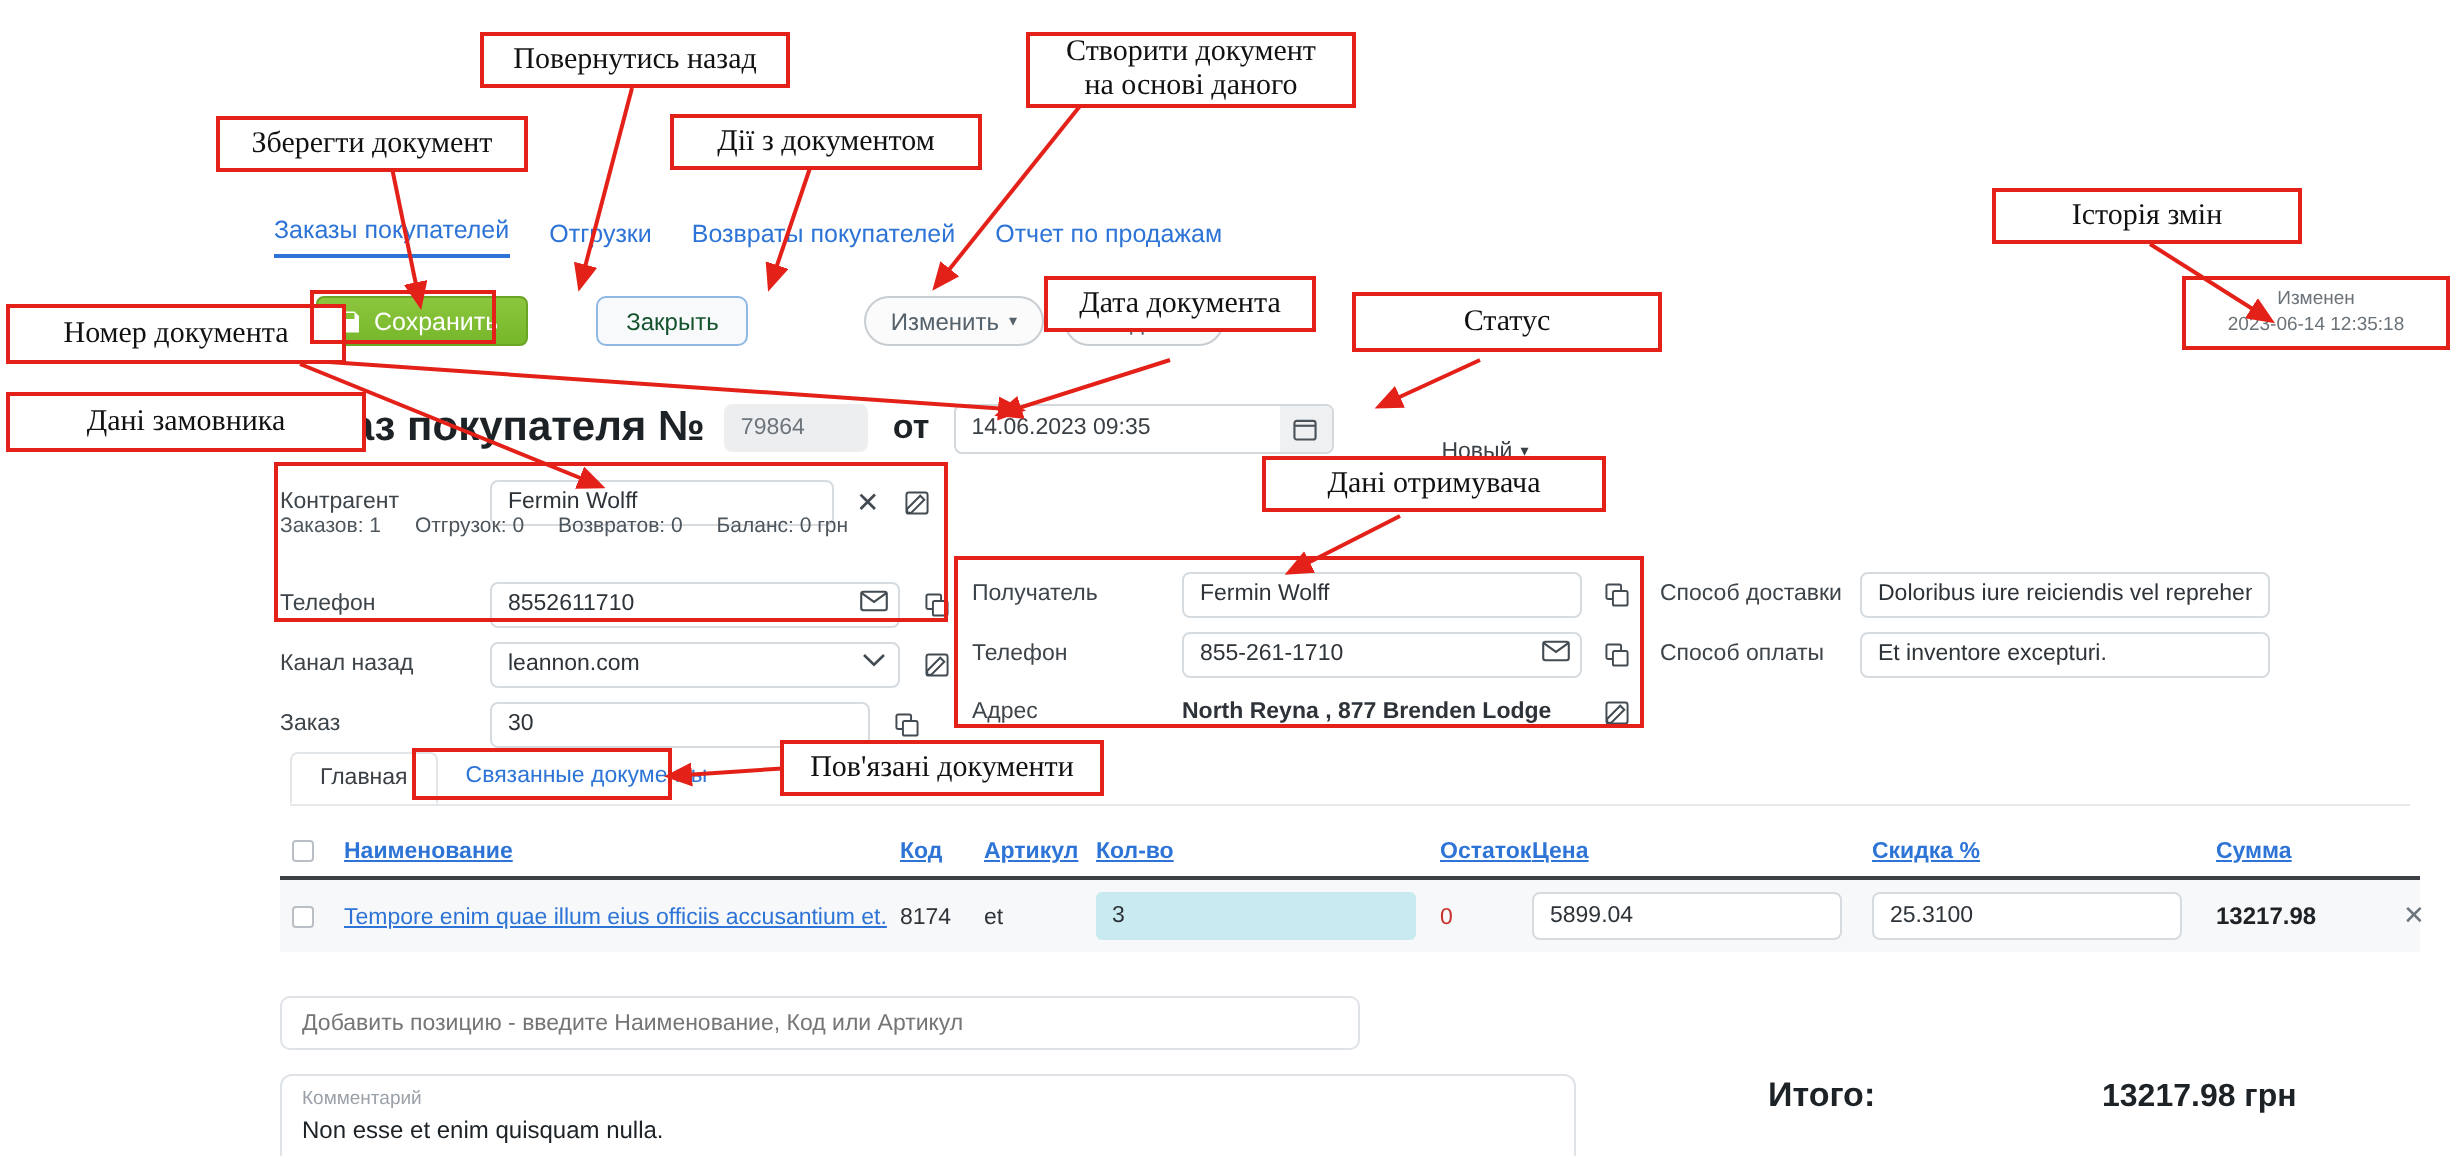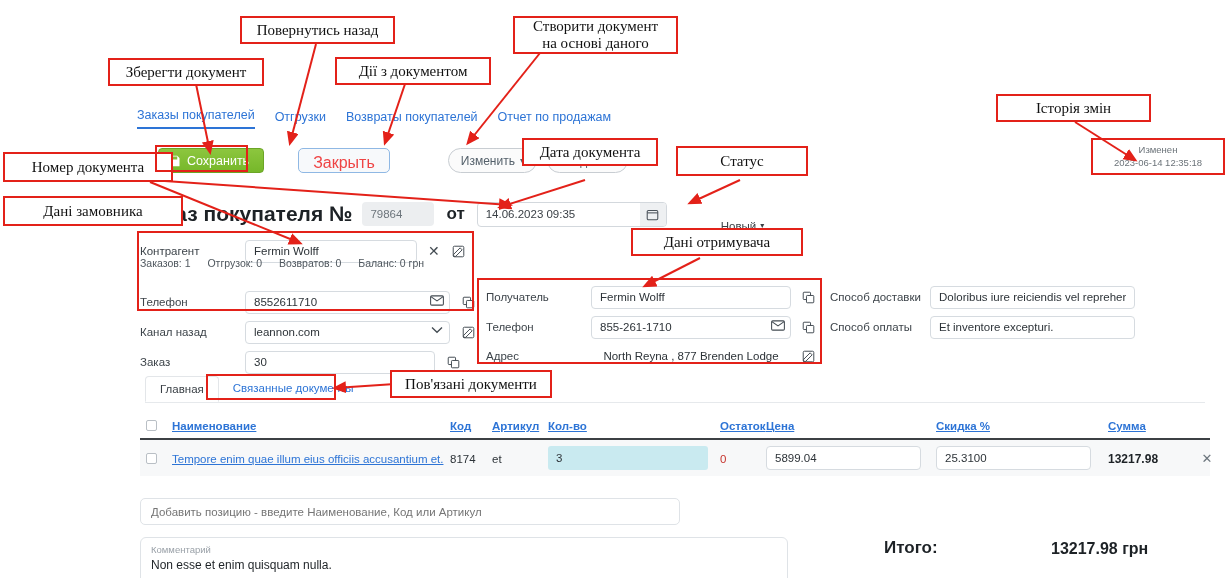--- a/index.html
+++ b/index.html
@@ -22,21 +22,21 @@
   
   .toolbar { position:absolute; left:158px; top:148px; display:flex; align-items:center; gap:10px; }
   .btn-save {
     display:flex; align-items:center; gap:6px;
     background:linear-gradient(180deg,#8cc63e 0%,#76b72a 100%);
     border:1px solid #6ba526; border-radius:4px;
     color:#ffffff; font-size:12.5px; padding:5px 14px 5px 10px; height:25px;
   }
   .btn-close {
     background:#f7f9fb; border:1px solid #8fb8e4; border-radius:5px;
-    color:#ef4444; font-size:16px; padding:5px 14px; height:25px;
+    color:#14532d; font-size:12px; padding:5px 14px; height:25px;
   }
   .btn-drop {
     background:#fbfbfb; border:1px solid #c8cdd2; border-radius:14px;
     color:#55616b; font-size:12px; padding:5px 12px; height:25px;
     display:flex; align-items:center; gap:5px;
   }
   .caret { font-size:8px; line-height:1; }
   .gap-btn { width:14px; }
 
   
@@ -78,21 +78,21 @@
 
   .recv { position:absolute; left:486px; top:282px; width:330px; }
   .recv .flabel { width:105px; flex:none; }
   .recv .finput { width:200px; }
 
   .ship { position:absolute; left:830px; top:282px; width:310px; }
   .ship .flabel { width:100px; flex:none; }
   .ship .finput { width:205px; }
 
   .addrline { display:flex; align-items:center; height:28px; }
-  .addrval { font-size:11.5px; color:#2d3338; width:200px; text-align:center; }
+  .addrval { font-size:11.5px; color:#2d3338; width:200px; text-align:left;font-weight:bold; }
 
   
   .innertabs { position:absolute; left:145px; top:376px; display:flex; align-items:flex-start; }
   .itab { font-size:11.5px; padding:6px 14px; color:#2d74d6; }
   .itab.active { color:#3a4046; background:#fff; border:1px solid #e3e6e9; border-bottom:1px solid #fff; border-radius:4px 4px 0 0; }
   .tabline { position:absolute; left:145px; top:402px; width:1060px; height:1px; background:#e6e9ec; }
 
   
   .tbl { position:absolute; left:140px; top:412px; width:1070px; }
   .th { display:flex; align-items:center; height:28px; border-bottom:2px solid #3c4044; }
@@ -402,21 +402,21 @@
       <line x1="1075" y1="122" x2="1135" y2="160" stroke="#e32119" stroke-width="2" marker-end="url(#ah)"></line>
     </svg>
 
     <div class="abox" style="left:108px;top:58px;width:156px;height:28px;">Зберегти документ</div>
     <div class="abox" style="left:240px;top:16px;width:155px;height:28px;">Повернутись назад</div>
     <div class="abox" style="left:335px;top:57px;width:156px;height:28px;">Дії з документом</div>
     <div class="abox" style="left:513px;top:16px;width:165px;height:38px;white-space:pre-line;">Створити документ
 на основі даного</div>
     <div class="abox" style="left:3px;top:152px;width:170px;height:30px;">Номер документа</div>
     <div class="abox" style="left:522px;top:138px;width:136px;height:28px;">Дата документа</div>
-    <div class="abox" style="left:676px;top:146px;width:132px;height:30px;">Статус</div>
+    <div class="abox" style="left:676px;top:146px;width:155px;height:30px;">Статус</div>
     <div class="abox" style="left:3px;top:196px;width:180px;height:30px;">Дані замовника</div>
     <div class="abox" style="left:631px;top:228px;width:172px;height:28px;">Дані отримувача</div>
     <div class="abox" style="left:390px;top:370px;width:162px;height:28px;">Пов'язані документи</div>
     <div class="abox" style="left:996px;top:94px;width:155px;height:28px;">Історія змін</div>
 
     <div class="hl" style="left:155px;top:145px;width:93px;height:27px;"></div>
     <div class="hl" style="left:137px;top:231px;width:337px;height:80px;"></div>
     <div class="hl" style="left:477px;top:278px;width:345px;height:86px;"></div>
     <div class="hl" style="left:206px;top:374px;width:130px;height:26px;"></div>
     <div class="hl" style="left:1091px;top:138px;width:134px;height:37px;"></div>

